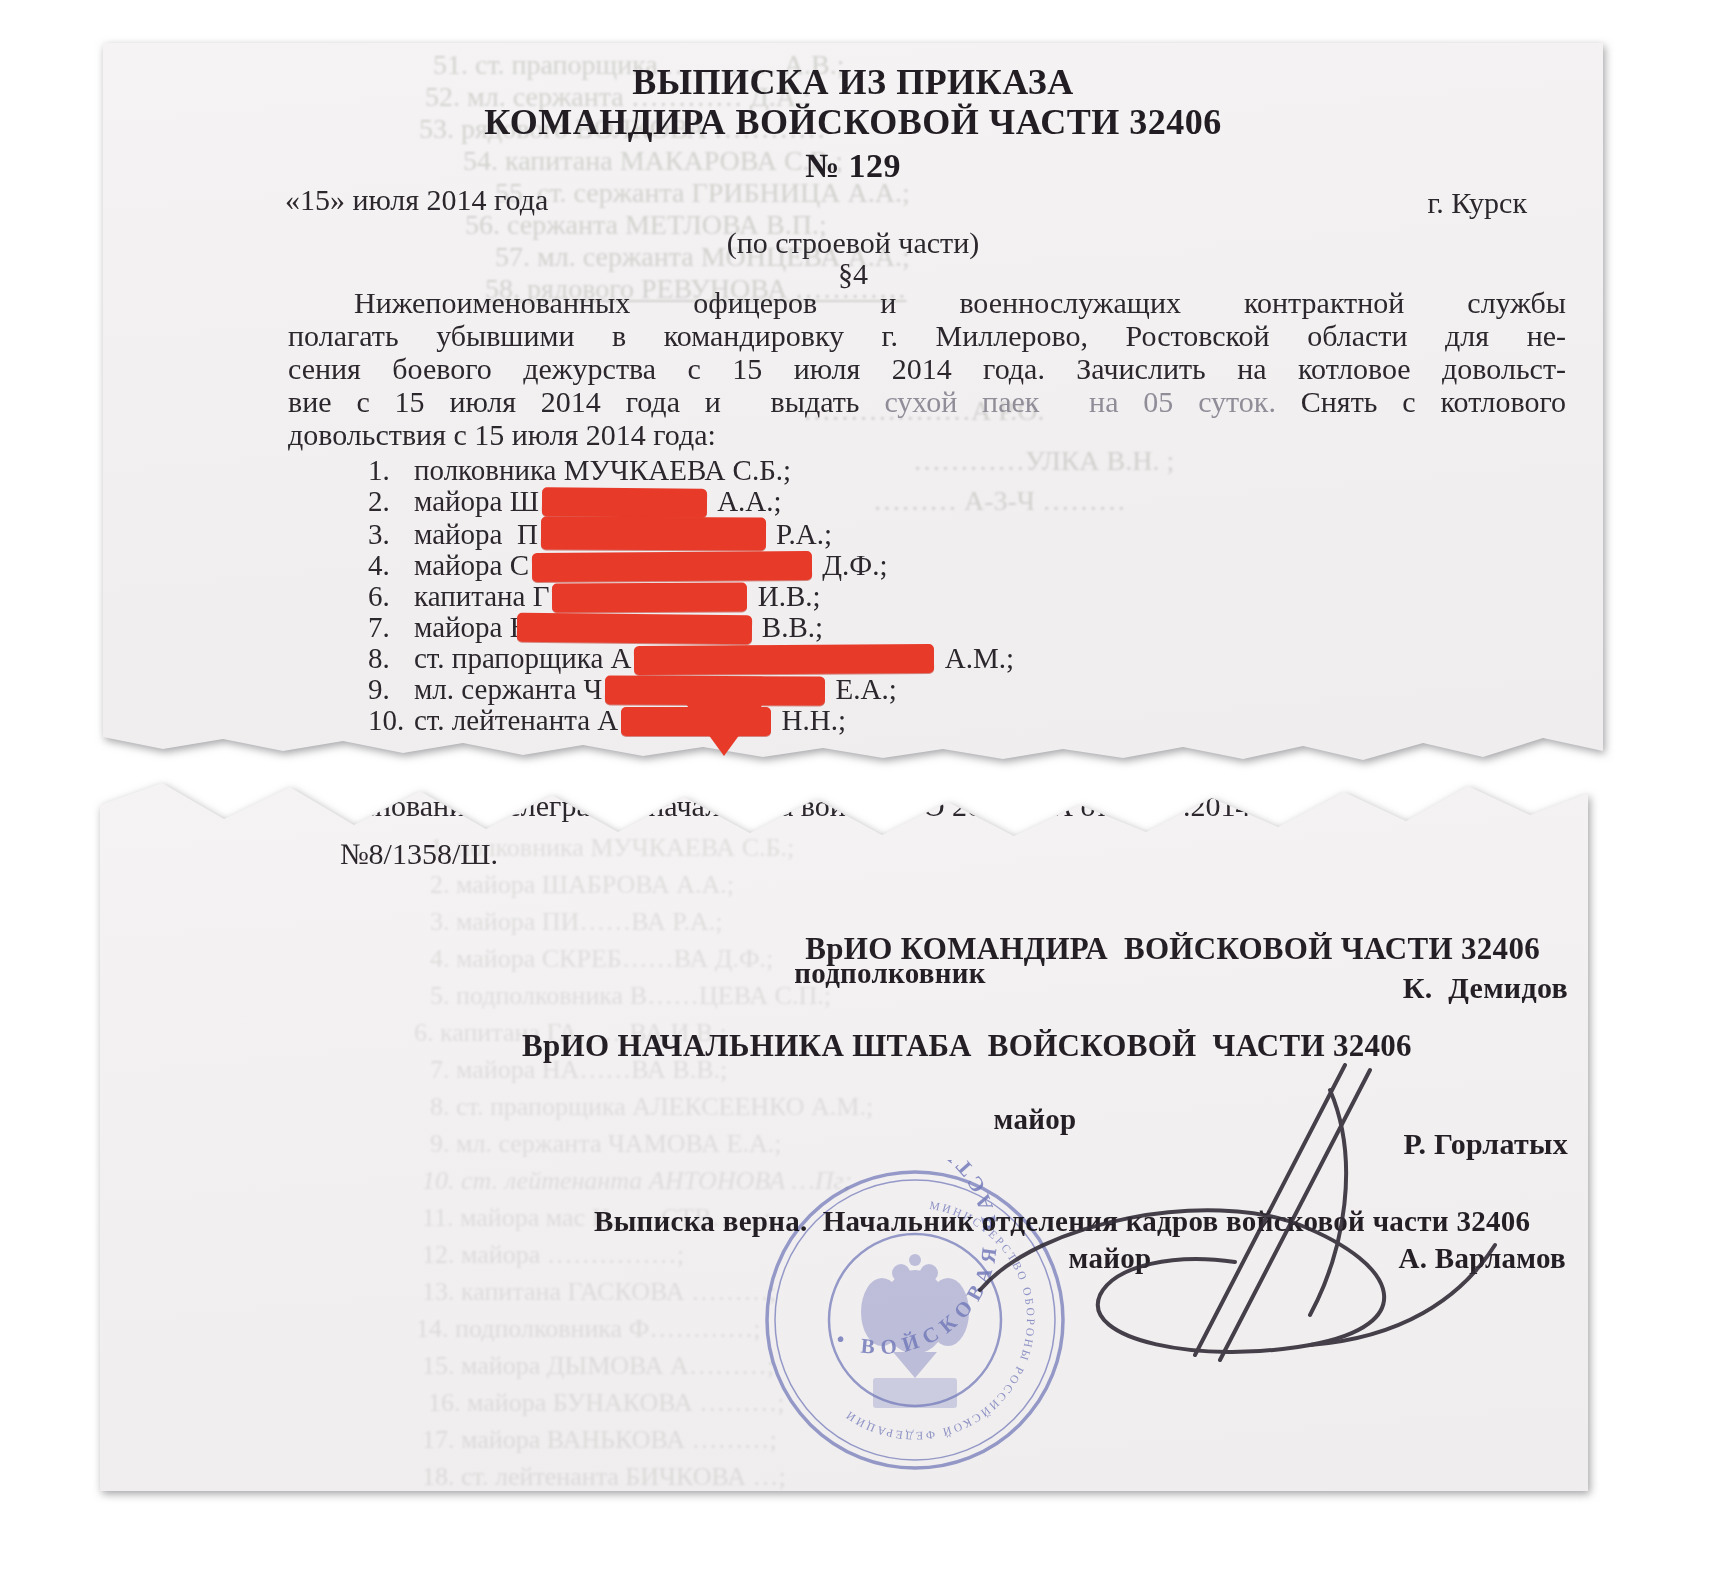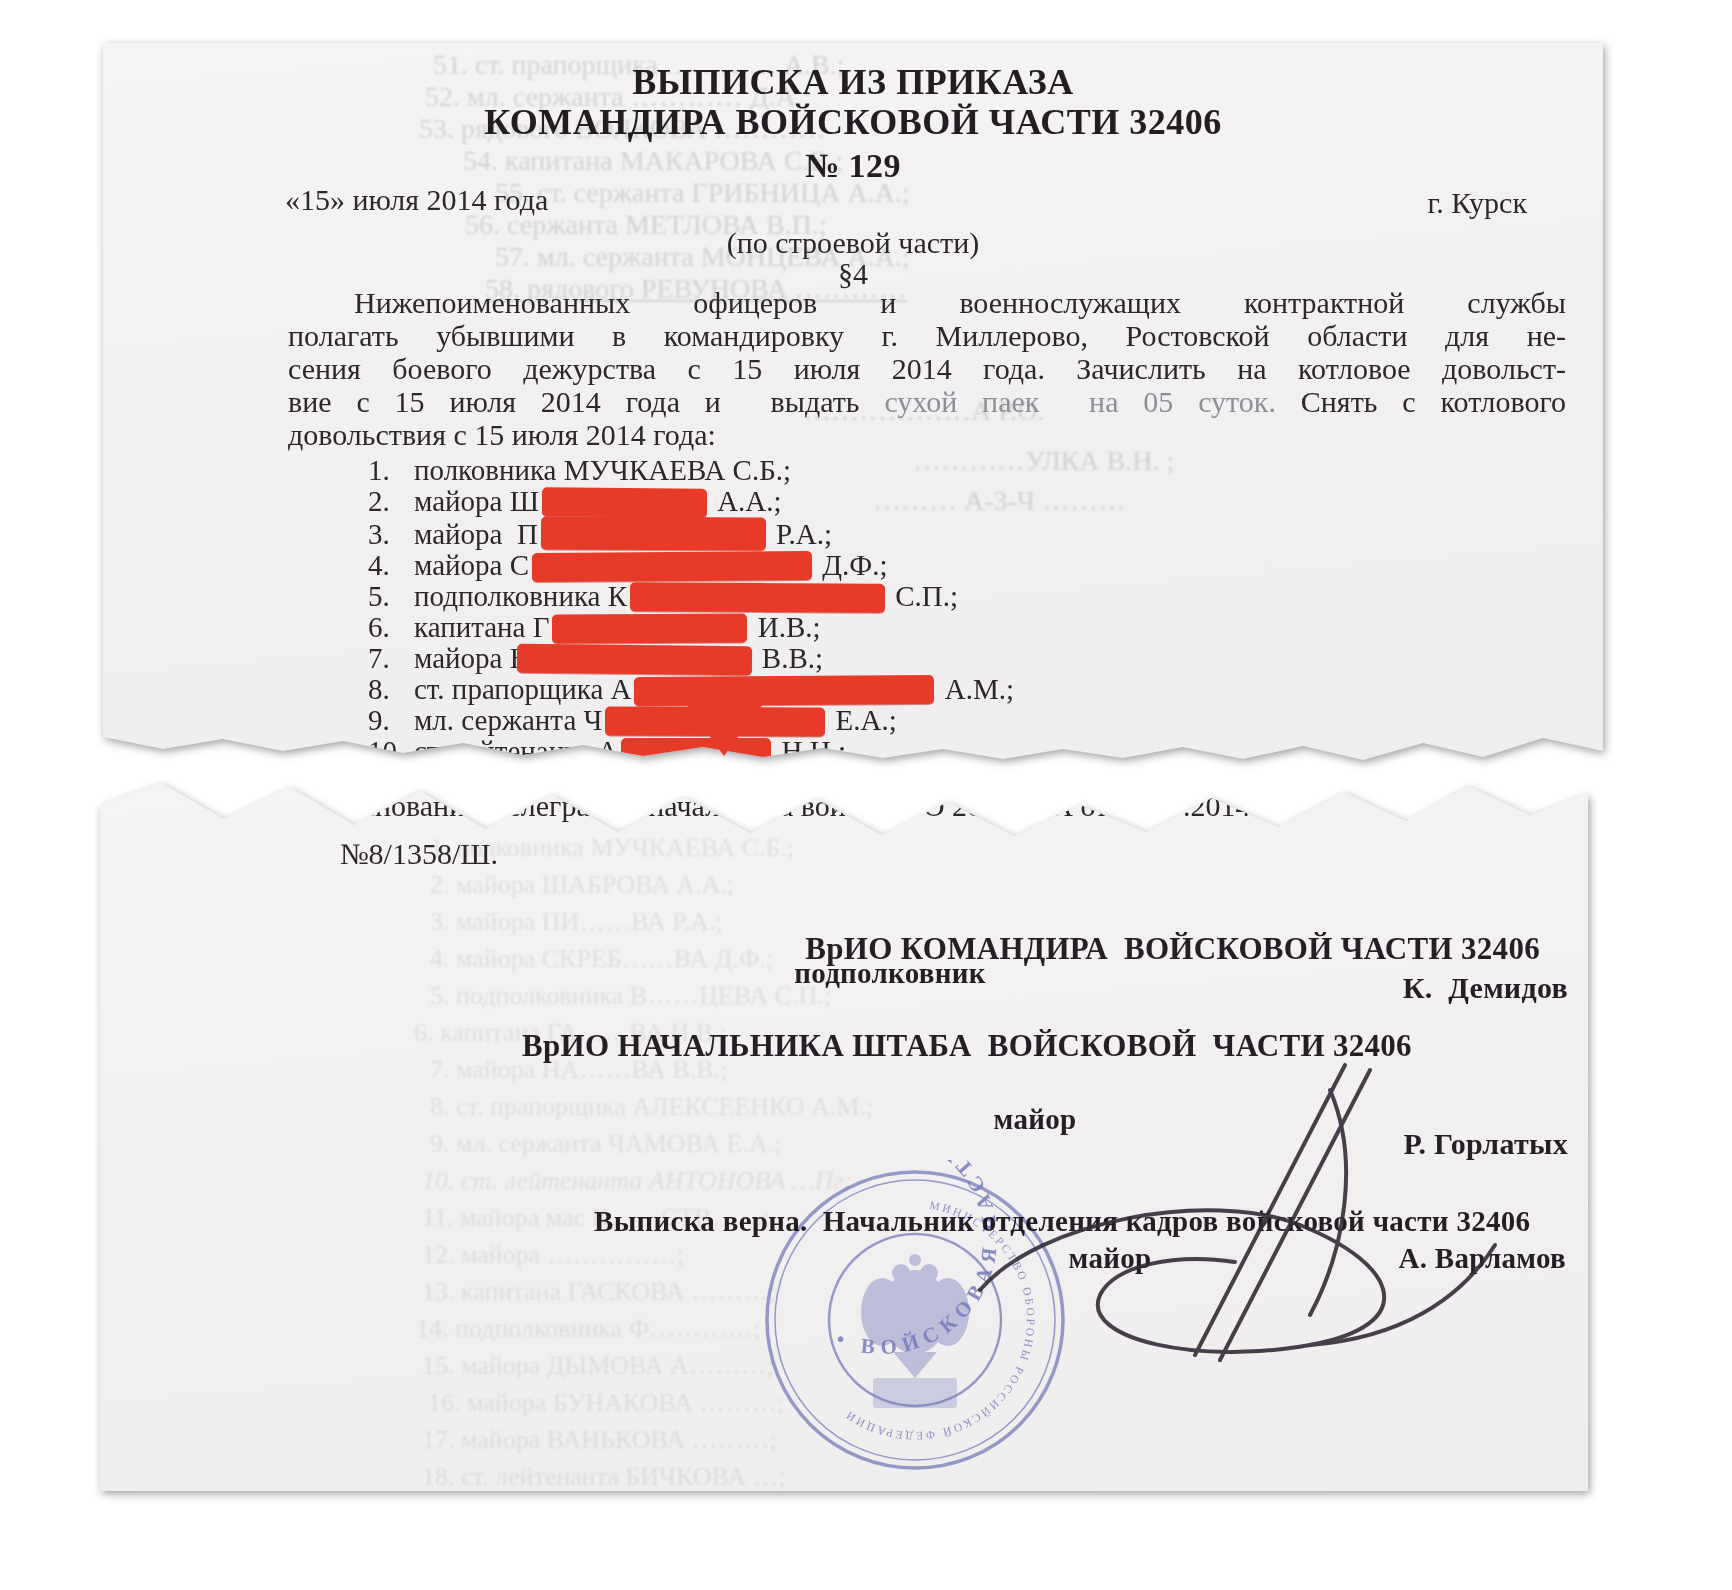--- a/index.html
+++ b/index.html
@@ -67,21 +67,20 @@
       <div class="just pre">сения боевого дежурства с 15 июля 2014 года. Зачислить на котловое довольст-</div>
       <div class="just"><span class="pre">вие с 15 июля 2014 года и  выдать </span><span class="pre faded">сухой паек  на 05 суток.</span><span class="pre"> Снять с котлового</span></div>
       <div class="pre">довольствия с 15 июля 2014 года:</div>
     </div>
 
     <div class="abs list" style="left:265px;top:412px;width:1200px;">
       <div><span class="num">1.</span><span class="pre">полковника МУЧКАЕВА С.Б.;</span></div>
       <div><span class="num">2.</span><span class="pre">майора Ш</span><span class="red" style="width:165px;transform:rotate(.5deg);"></span><span class="pre"> А.А.;</span></div>
       <div><span class="num">3.</span><span class="pre">майора  П</span><span class="red" style="width:225px;height:33px;transform:rotate(.3deg);"></span><span class="pre"> Р.А.;</span></div>
       <div><span class="num">4.</span><span class="pre">майора С</span><span class="red" style="width:280px;transform:rotate(-.4deg);"></span><span class="pre"> Д.Ф.;</span></div>
-      <div><span class="num">5.</span><span class="pre">подполковника К</span><span class="red" style="width:255px;transform:rotate(.4deg);"></span><span class="pre"> С.П.;</span></div>
       <div><span class="num">6.</span><span class="pre">капитана Г</span><span class="red" style="width:195px;transform:rotate(-.3deg);"></span><span class="pre"> И.В.;</span></div>
       <div><span class="num">7.</span><span class="pre">майора Н</span><span class="red" style="width:235px;transform:rotate(.6deg);margin-left:-14px;"></span><span class="pre"> В.В.;</span></div>
       <div><span class="num">8.</span><span class="pre">ст. прапорщика А</span><span class="red" style="width:300px;transform:rotate(-.4deg);"></span><span class="pre"> А.М.;</span></div>
       <div><span class="num">9.</span><span class="pre">мл. сержанта Ч</span><span class="red" style="width:220px;transform:rotate(.3deg);"></span><span class="pre"> Е.А.;</span></div>
       <div><span class="num">10.</span><span class="pre">ст. лейтенанта А</span><span class="red" style="width:150px;"></span><span class="pre"> Н.Н.;</span></div>
     </div>
 
   </div>
   </div>
 

